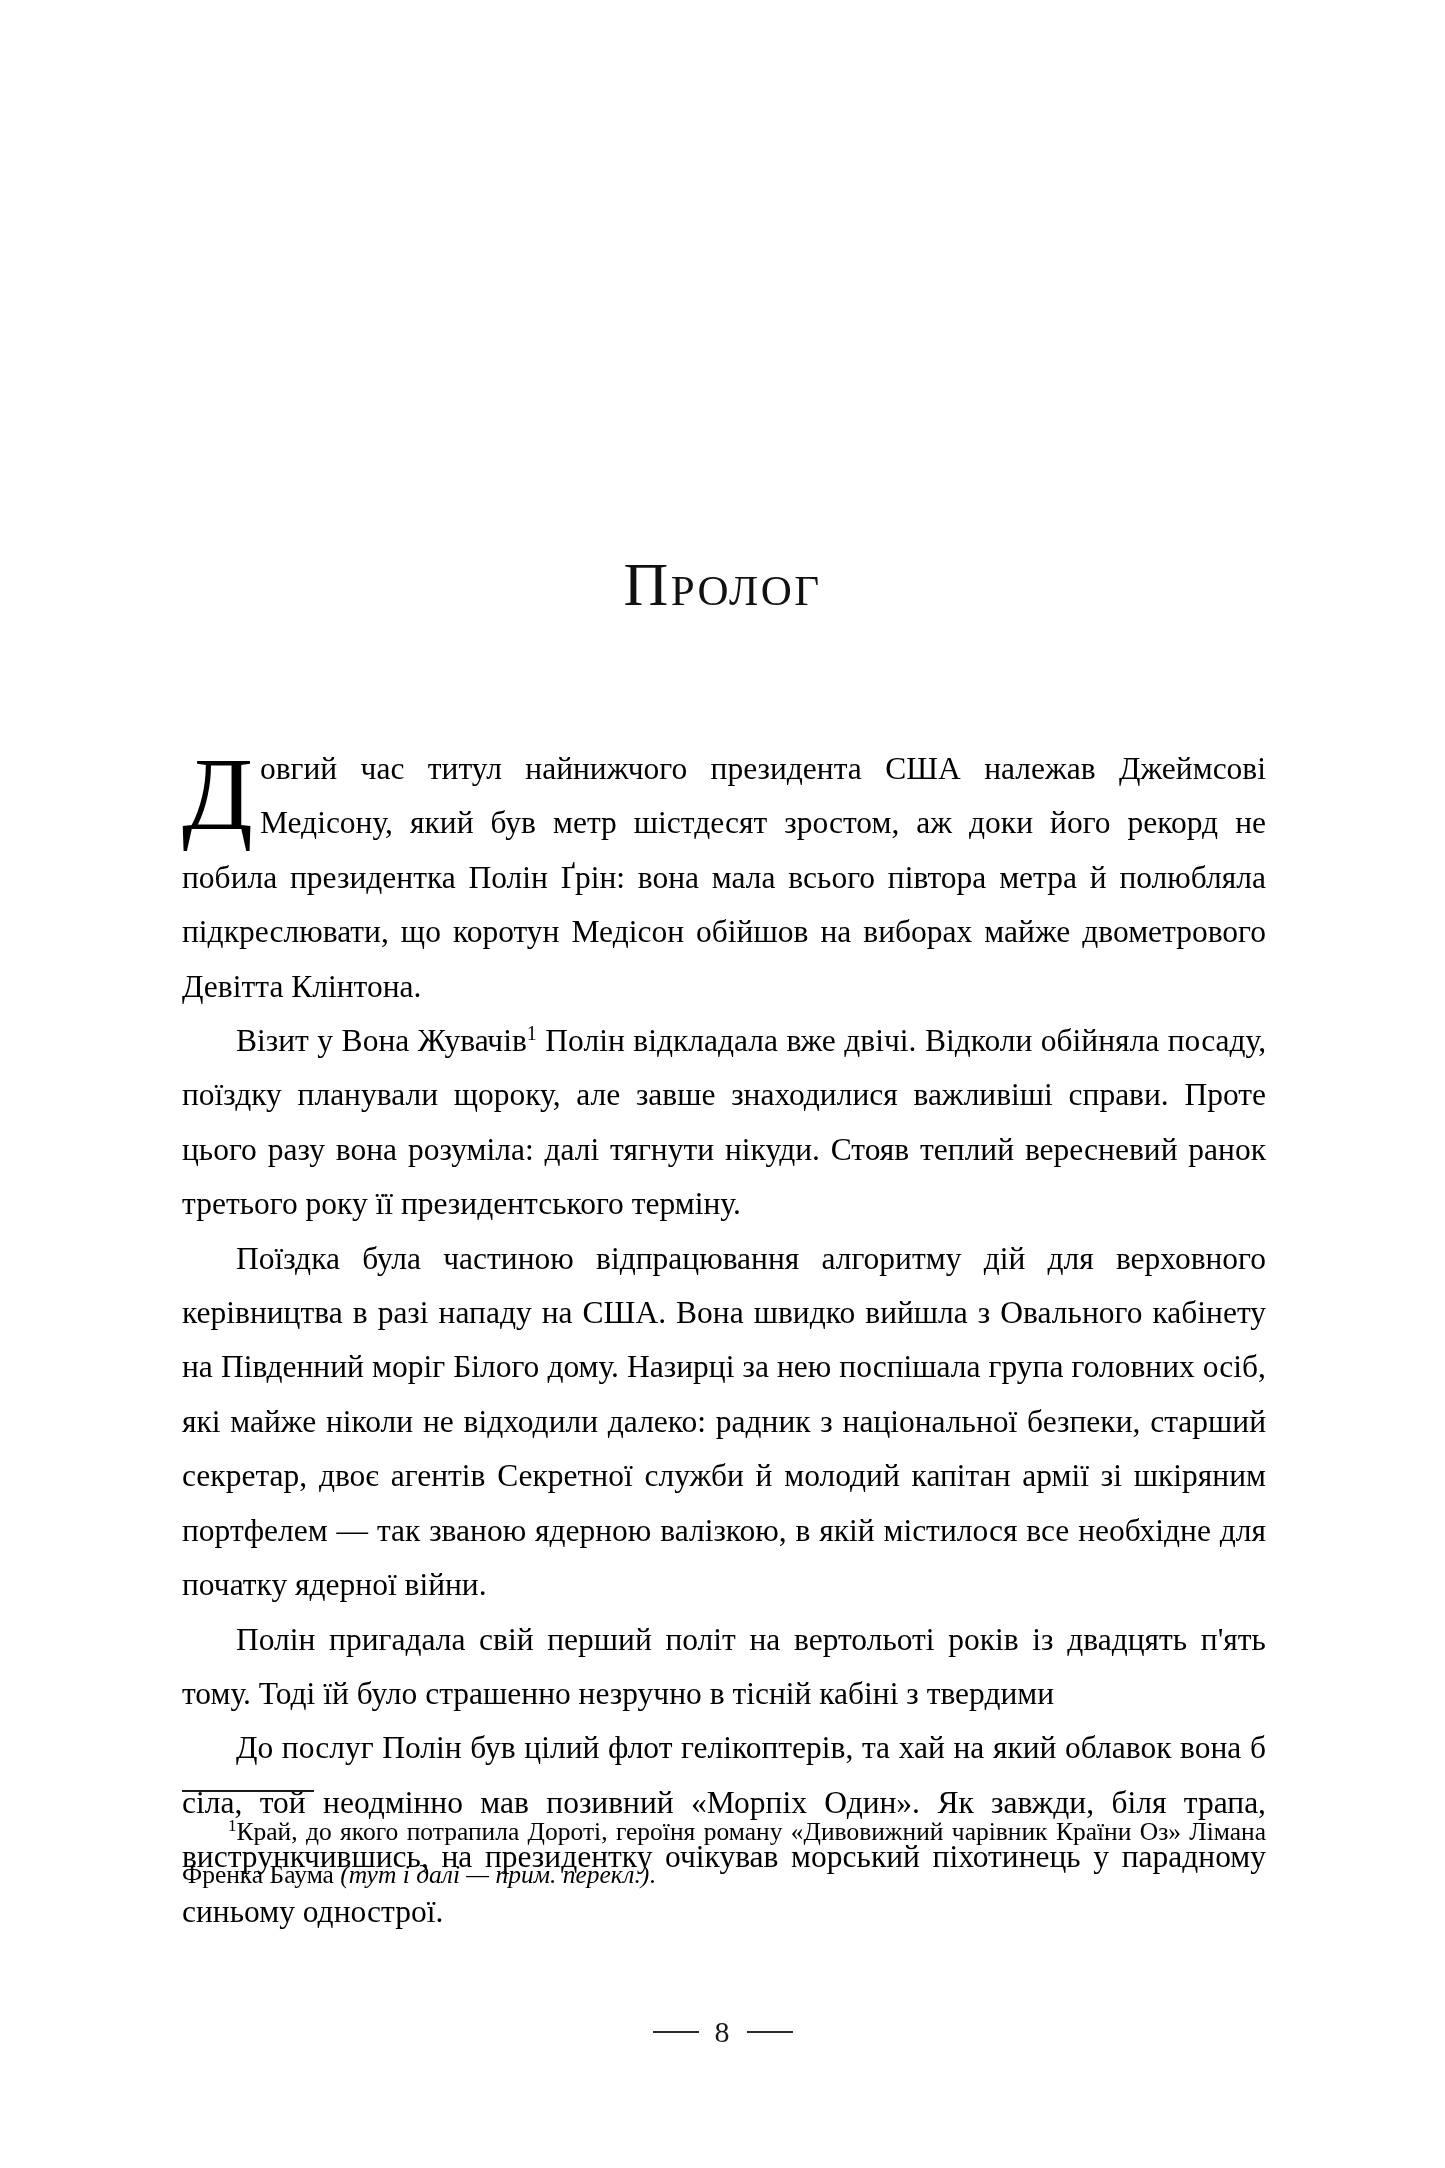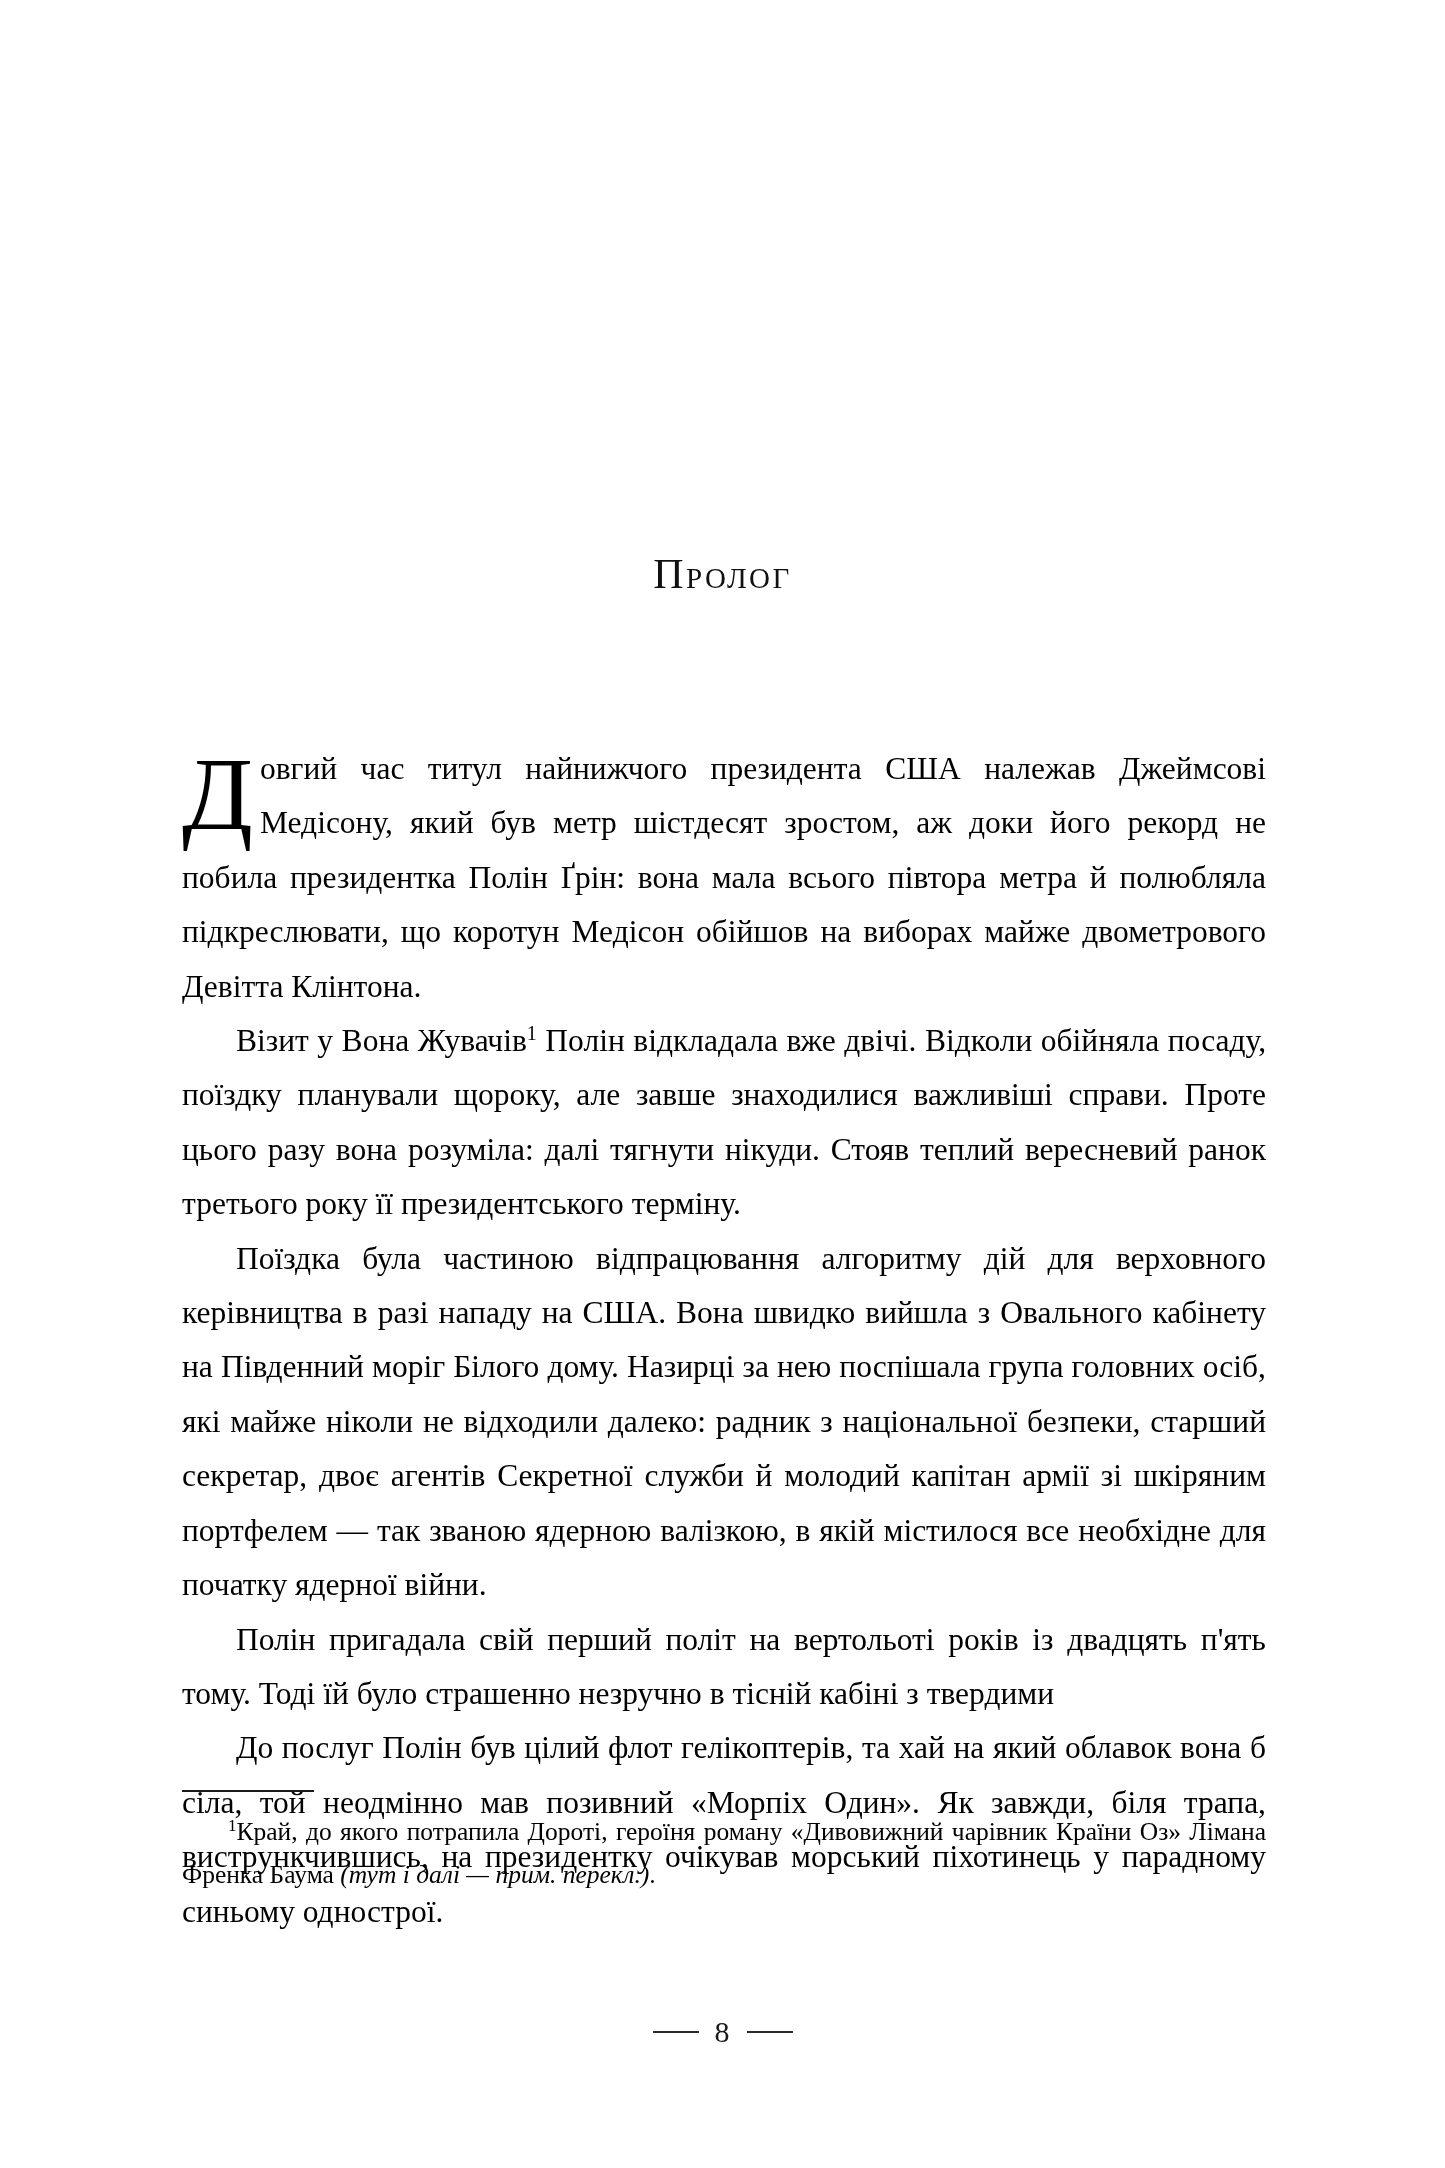--- a/index.html
+++ b/index.html
@@ -18,21 +18,21 @@
     color: #000000;
   }
 
   
   .chapter-title {
     position: absolute;
     top: 552px;
     left: 0;
     width: 100%;
     text-align: center;
-    font-size: 42px;
+    font-size: 62px;
     font-variant: small-caps;
     letter-spacing: 2.5px;
     line-height: 1.05;
     color: #111111;
     font-weight: 400;
     margin: 0;
   }
 
   
   .body-block {

